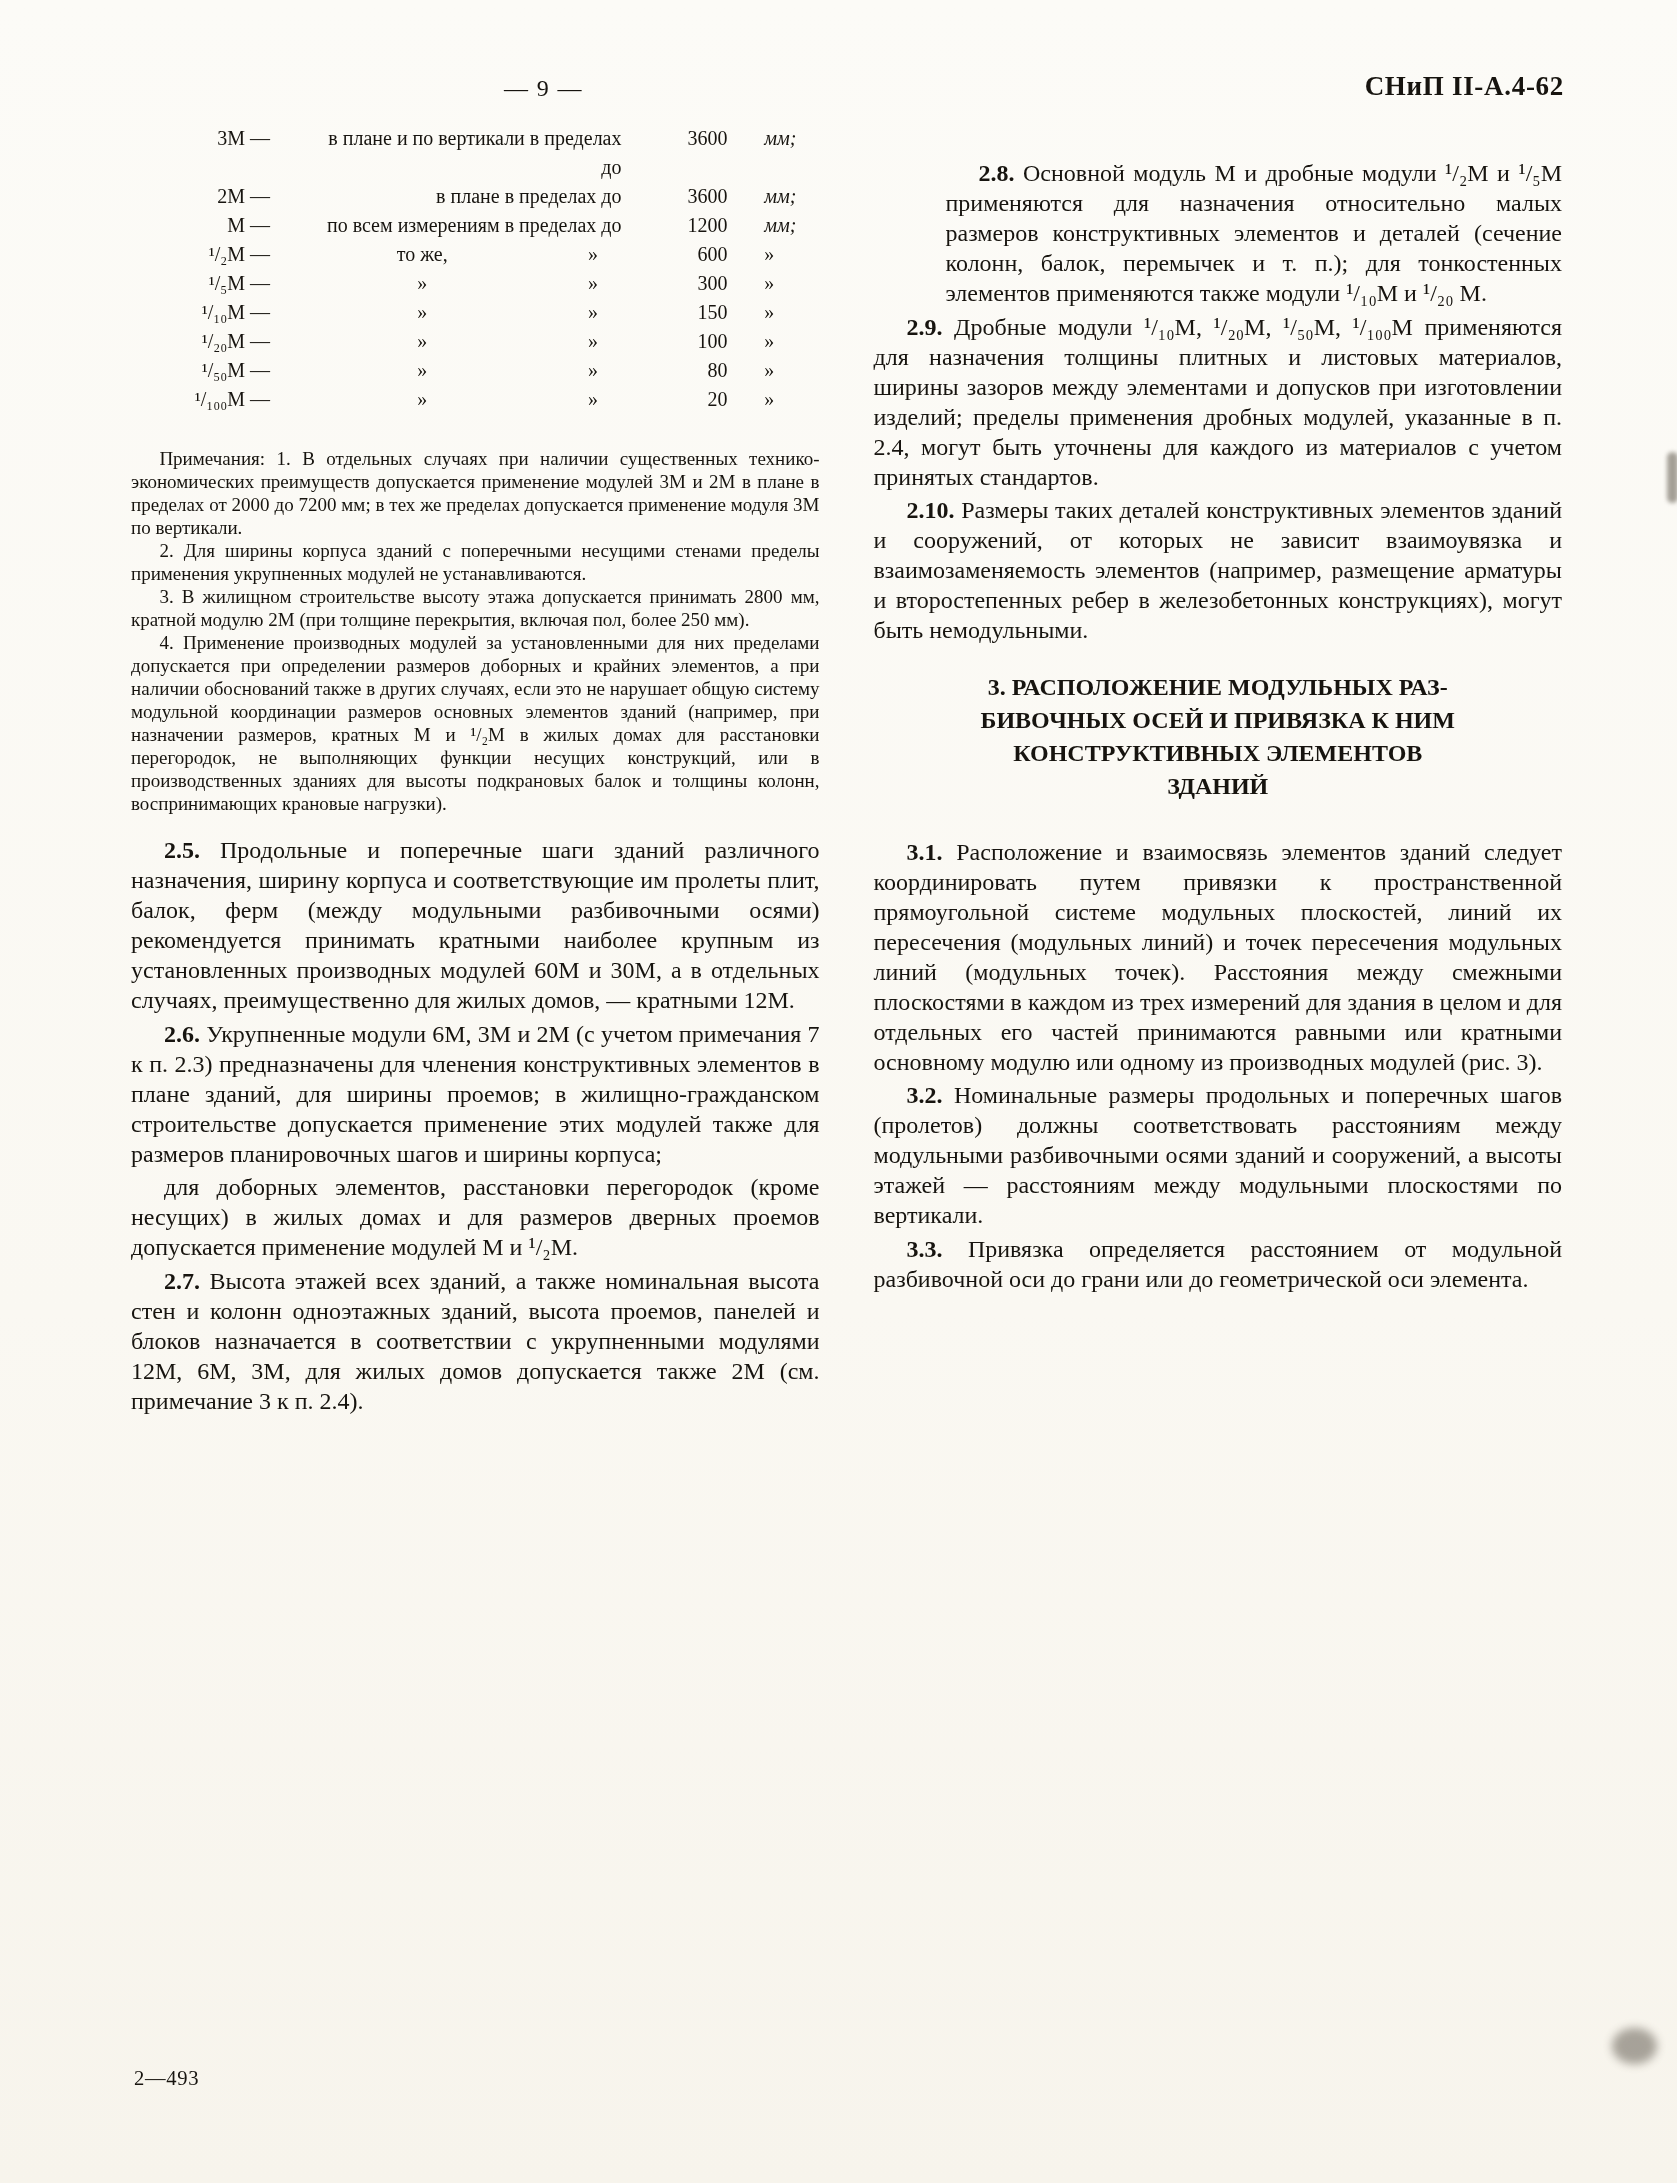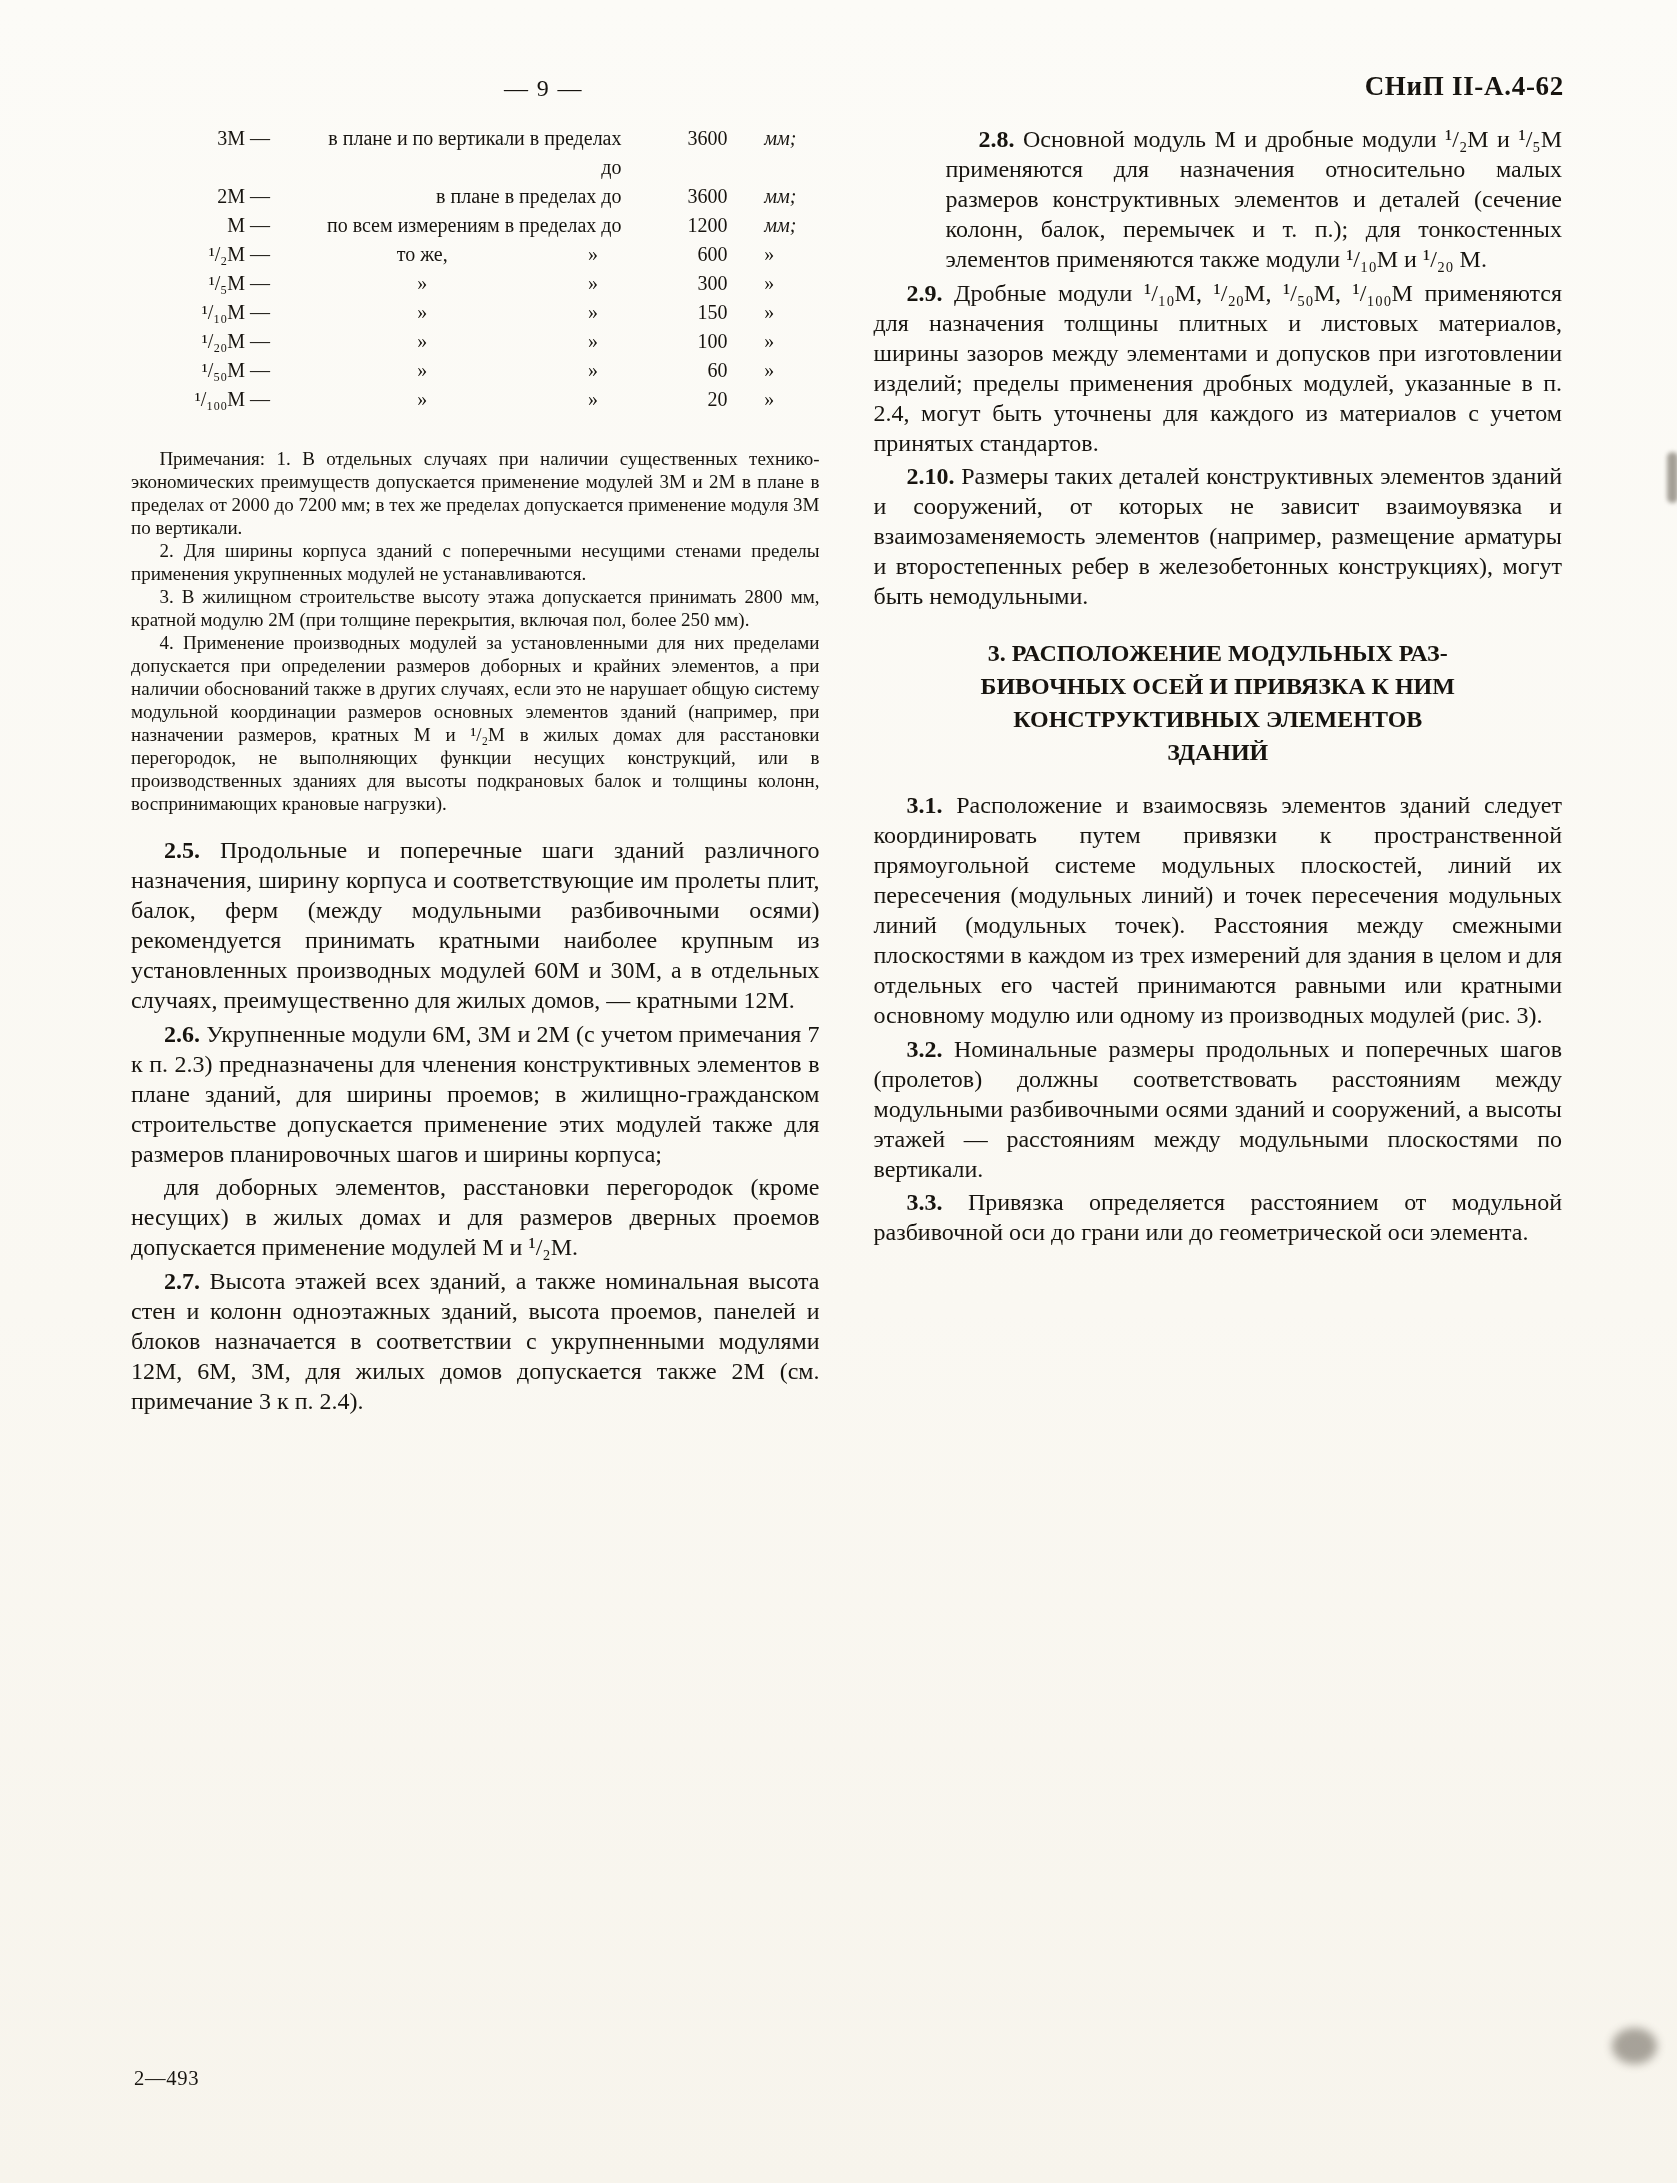--- a/index.html
+++ b/index.html
@@ -43,21 +43,21 @@
   .notes { margin-bottom:20px; }
   .note {
     font-size:19px; line-height:23px;
     text-align:justify; text-indent:28.4px;
   }
   .final-note { margin-top:18.5px; }
   .spaced { letter-spacing:0.30em; }
   
   .para {
     font-size:24px; line-height:30px;
-    text-align:justify; text-indent:33px;
+    text-align:justify; text-indent:33px;margin-top:34px;
   }
   .para + .para, .notes + .para, .para + .note { margin-top:3.6px; }
   .pnum { font-weight:bold; }
   .narrow { margin-left:72px; }
   
   .section-heading {
     font-size:24px; line-height:33px; font-weight:bold;
     text-align:center; white-space:pre-line;
     margin:25.6px 0 21.3px 0;
   }
@@ -131,21 +131,21 @@
             <div class="mt-label">¹/₂₀М —</div>
             <div class="mt-desc">»</div>
             <div class="mt-marker">»</div>
             <div class="mt-value">100</div>
             <div class="mt-unit">»</div>
           </div>
           <div class="mt-row">
             <div class="mt-label">¹/₅₀М —</div>
             <div class="mt-desc">»</div>
             <div class="mt-marker">»</div>
-            <div class="mt-value">60</div>
+            <div class="mt-value">80</div>
             <div class="mt-unit">»</div>
           </div>
           <div class="mt-row">
             <div class="mt-label">¹/₁₀₀М —</div>
             <div class="mt-desc">»</div>
             <div class="mt-marker">»</div>
             <div class="mt-value">20</div>
             <div class="mt-unit">»</div>
           </div>
         </div>

